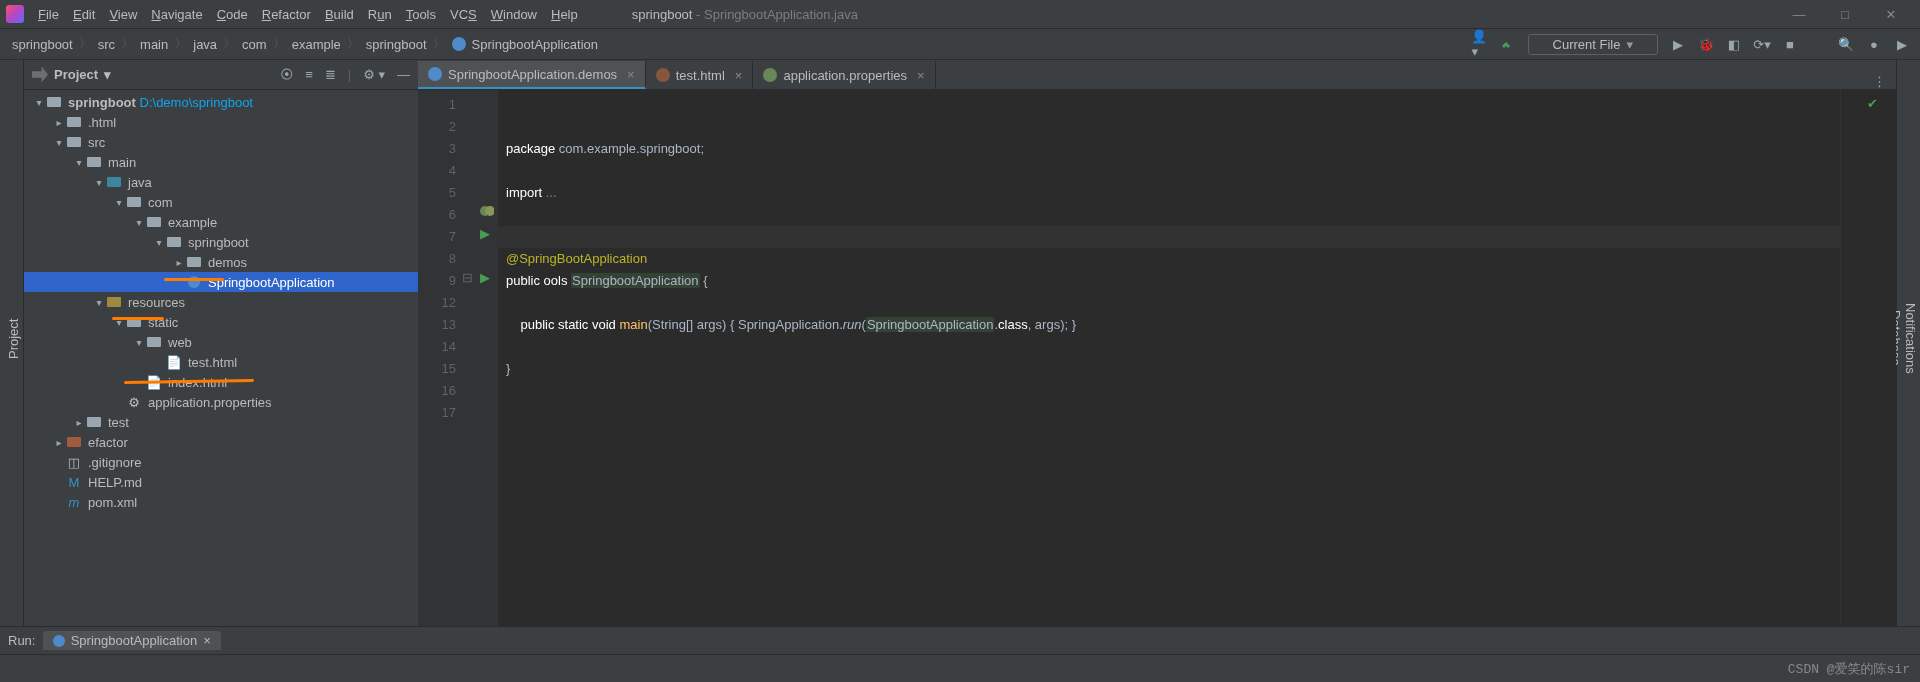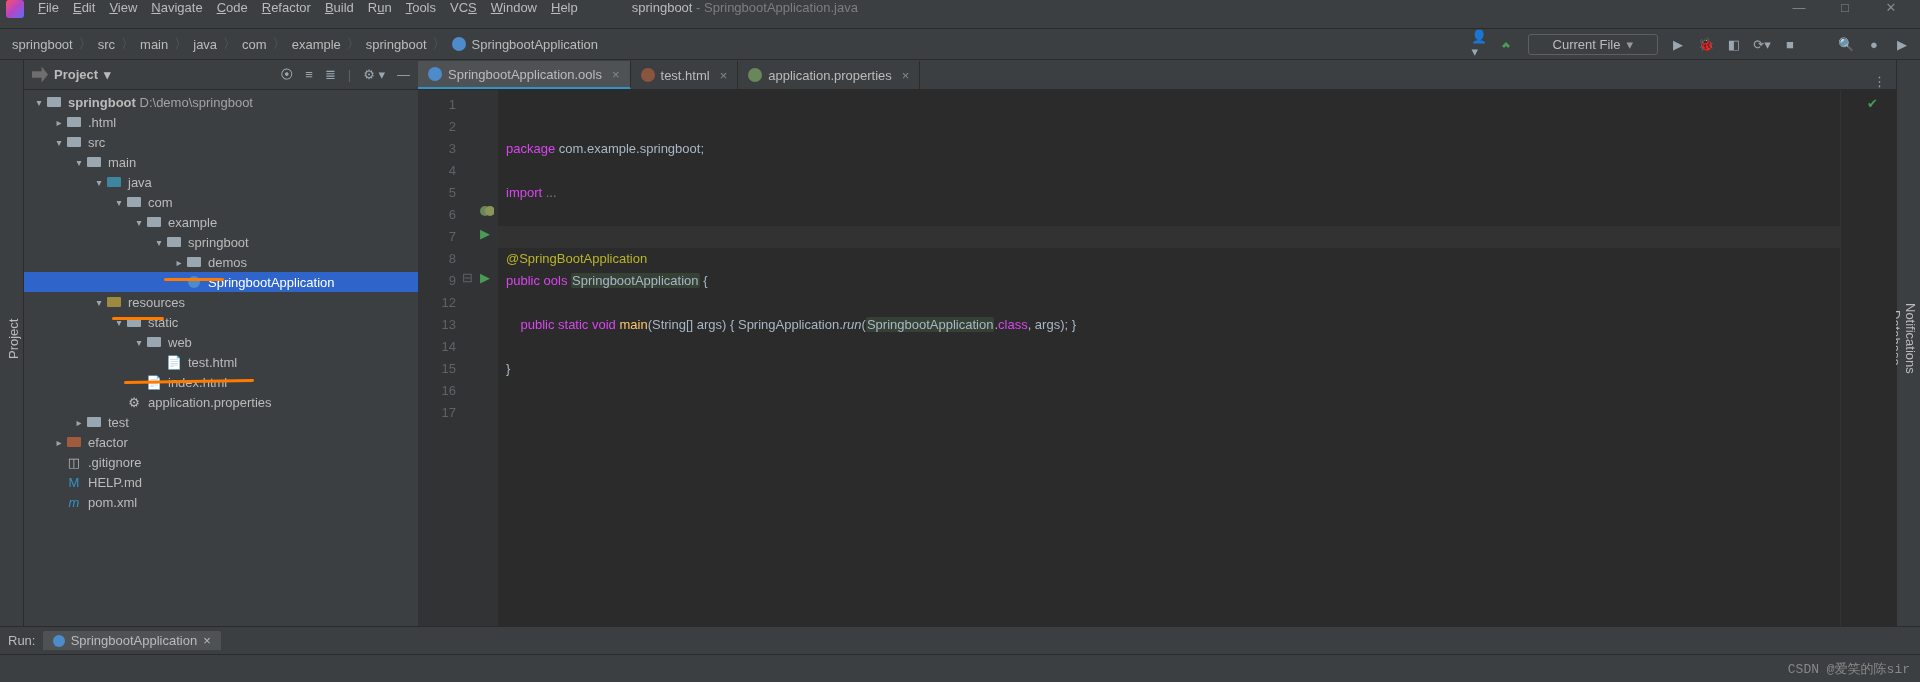--- a/index.html
+++ b/index.html
@@ -1,17 +1,17 @@
 <!DOCTYPE html>
 <html><head>
 <meta charset="utf-8">
 <style>
 * { box-sizing:border-box; margin:0; padding:0; font-family:"Segoe UI",Arial,sans-serif; font-size:13px; }
 body { width:1920px; height:682px; background:#3c3f41; color:#bbbbbb; overflow:hidden; }
-.row { display:flex; }
+.row { display:flex; align-items:center; }
 
 
 .menubar { height:28px; padding:0 6px; background:#3c3f41; }
 .menubar .logo { width:18px; height:18px; background:linear-gradient(135deg,#fd5068,#b446c6,#626cf4); border-radius:3px; margin-right:14px; }
 .menubar .mi { margin-right:14px; cursor:default; }
 .menubar .mi u{text-decoration:underline;}
 .menubar .title { margin-left:40px; color:#7d7d7d; }
 .menubar .title b { color:#bbbbbb; font-weight:normal; }
 .winbtns { margin-left:auto; display:flex; }
 .winbtns div { width:46px; text-align:center; color:#888; }
@@ -42,40 +42,40 @@
 .node { height:20px; display:flex; align-items:center; white-space:nowrap; }
 .node .arr { width:14px; text-align:center; color:#9aa7b0; font-size:10px; }
 .node .fico{ width:16px;height:14px; margin-right:6px; display:inline-flex;align-items:center;justify-content:center; }
 .folder{background:#9aa7b0;width:14px;height:10px;border-radius:1px;position:relative;}
 .folder.src{background:#3e86a0;}
 .folder.res{background:#9d8a3f;}
 .folder.tgt{background:#a05b3e;}
 .node.sel{background:#2f65ca;color:#fff;}
 .node.sel .txt{color:#fff;}
 .txt{color:#bbbbbb;}
-.txt .path{color:#a3a3a3;}
+.txt .path{color:#0ea5e9;}
 .annot{position:absolute;height:3px;background:#ff7b00;border-radius:2px;}
 
 .editor-area{ flex:1; display:flex; flex-direction:column; background:#2b2b2b; }
 .tabs{ height:30px; background:#3c3f41; display:flex; align-items:flex-end; border-bottom:1px solid #2b2b2b; position:relative;}
 .etab{ height:28px; padding:0 10px; display:flex; align-items:center; gap:6px; background:#3c3f41; border-right:1px solid #2b2b2b; }
 .etab.act{ background:#4e5254; border-bottom:2px solid #3592c4; }
 .etab .close{color:#888;margin-left:4px;}
 .etab .fi{width:14px;height:14px;border-radius:50%;}
 .tabs .menu{margin-left:auto;color:#9aa7b0;padding:0 10px;}
 
 .code{ flex:1; display:flex; font-family:"JetBrains Mono",Consolas,monospace; font-size:14px; }
 .gut{ width:56px; background:#313335; text-align:right; color:#606366; padding:4px 18px 4px 0; line-height:22px; position:relative; }
 .marks{ width:24px; background:#313335; position:relative; }
 .marks .m{position:absolute;left:6px;width:12px;height:12px;}
 .mark-run{color:#499c54;}
 .pane{ flex:1; padding:4px 8px; line-height:22px; white-space:pre; color:#a9b7c6; overflow:hidden; position:relative;}
 .rgut{ width:56px; background:#2b2b2b; border-left:1px solid #313335; position:relative;}
 .rgut .chk{position:absolute;top:6px;right:18px;color:#499c54;}
-.kw{color:#d946ef;} .ann{color:#bbb529;} .fn{color:#ffc66d;} .it{font-style:italic;} .cm{color:#808080;}
+.kw{color:#ffffff;} .ann{color:#bbb529;} .fn{color:#ffc66d;} .it{font-style:italic;} .cm{color:#808080;}
 .hl{background:#344134; border-radius:2px; padding:0 1px;}
 .caret-line{ position:absolute; left:0; right:0; height:22px; background:#323232; top:calc(4px + 22px*6); }
 
 .right-gutter{ width:24px; background:#3c3f41; border-left:1px solid #2b2b2b; writing-mode:vertical-rl; text-align:center; padding:6px 2px;}
 .right-gutter .tab{margin-bottom:10px;}
 
 
 .runbar{ height:28px; border-top:1px solid #2b2b2b; display:flex; align-items:center; padding:0 8px; background:#3c3f41; }
 .runbar .rbtab{ background:#4e5254; padding:2px 10px; display:flex; align-items:center; gap:6px; border-radius:2px 2px 0 0;}
 .statusbar{ height:28px; border-top:1px solid #2b2b2b; display:flex; align-items:center; padding:0 10px; color:#888; }
@@ -307,21 +307,21 @@
 
     <div class="annot" style="top:218px;left:140px;width:60px;"></div>
     <div class="annot" style="top:257px;left:88px;width:52px;"></div>
     <div class="annot" style="top:320px;left:100px;width:130px;transform:rotate(-1deg)"></div>
   </div>
 
   <div class="editor-area">
     <div class="tabs">
       <div class="etab act">
           <span class="fi" style="background:#4e8bca"></span>
-          <span>SpringbootApplication.ools</span>
+          <span>SpringbootApplication.demos</span>
           <span class="close">×</span>
         </div>
       <div class="etab">
           <span class="fi" style="background:#8a553f"></span>
           <span>test.html</span>
           <span class="close">×</span>
         </div>
       <div class="etab">
           <span class="fi" style="background:#6a8759"></span>
           <span>application.properties</span>

